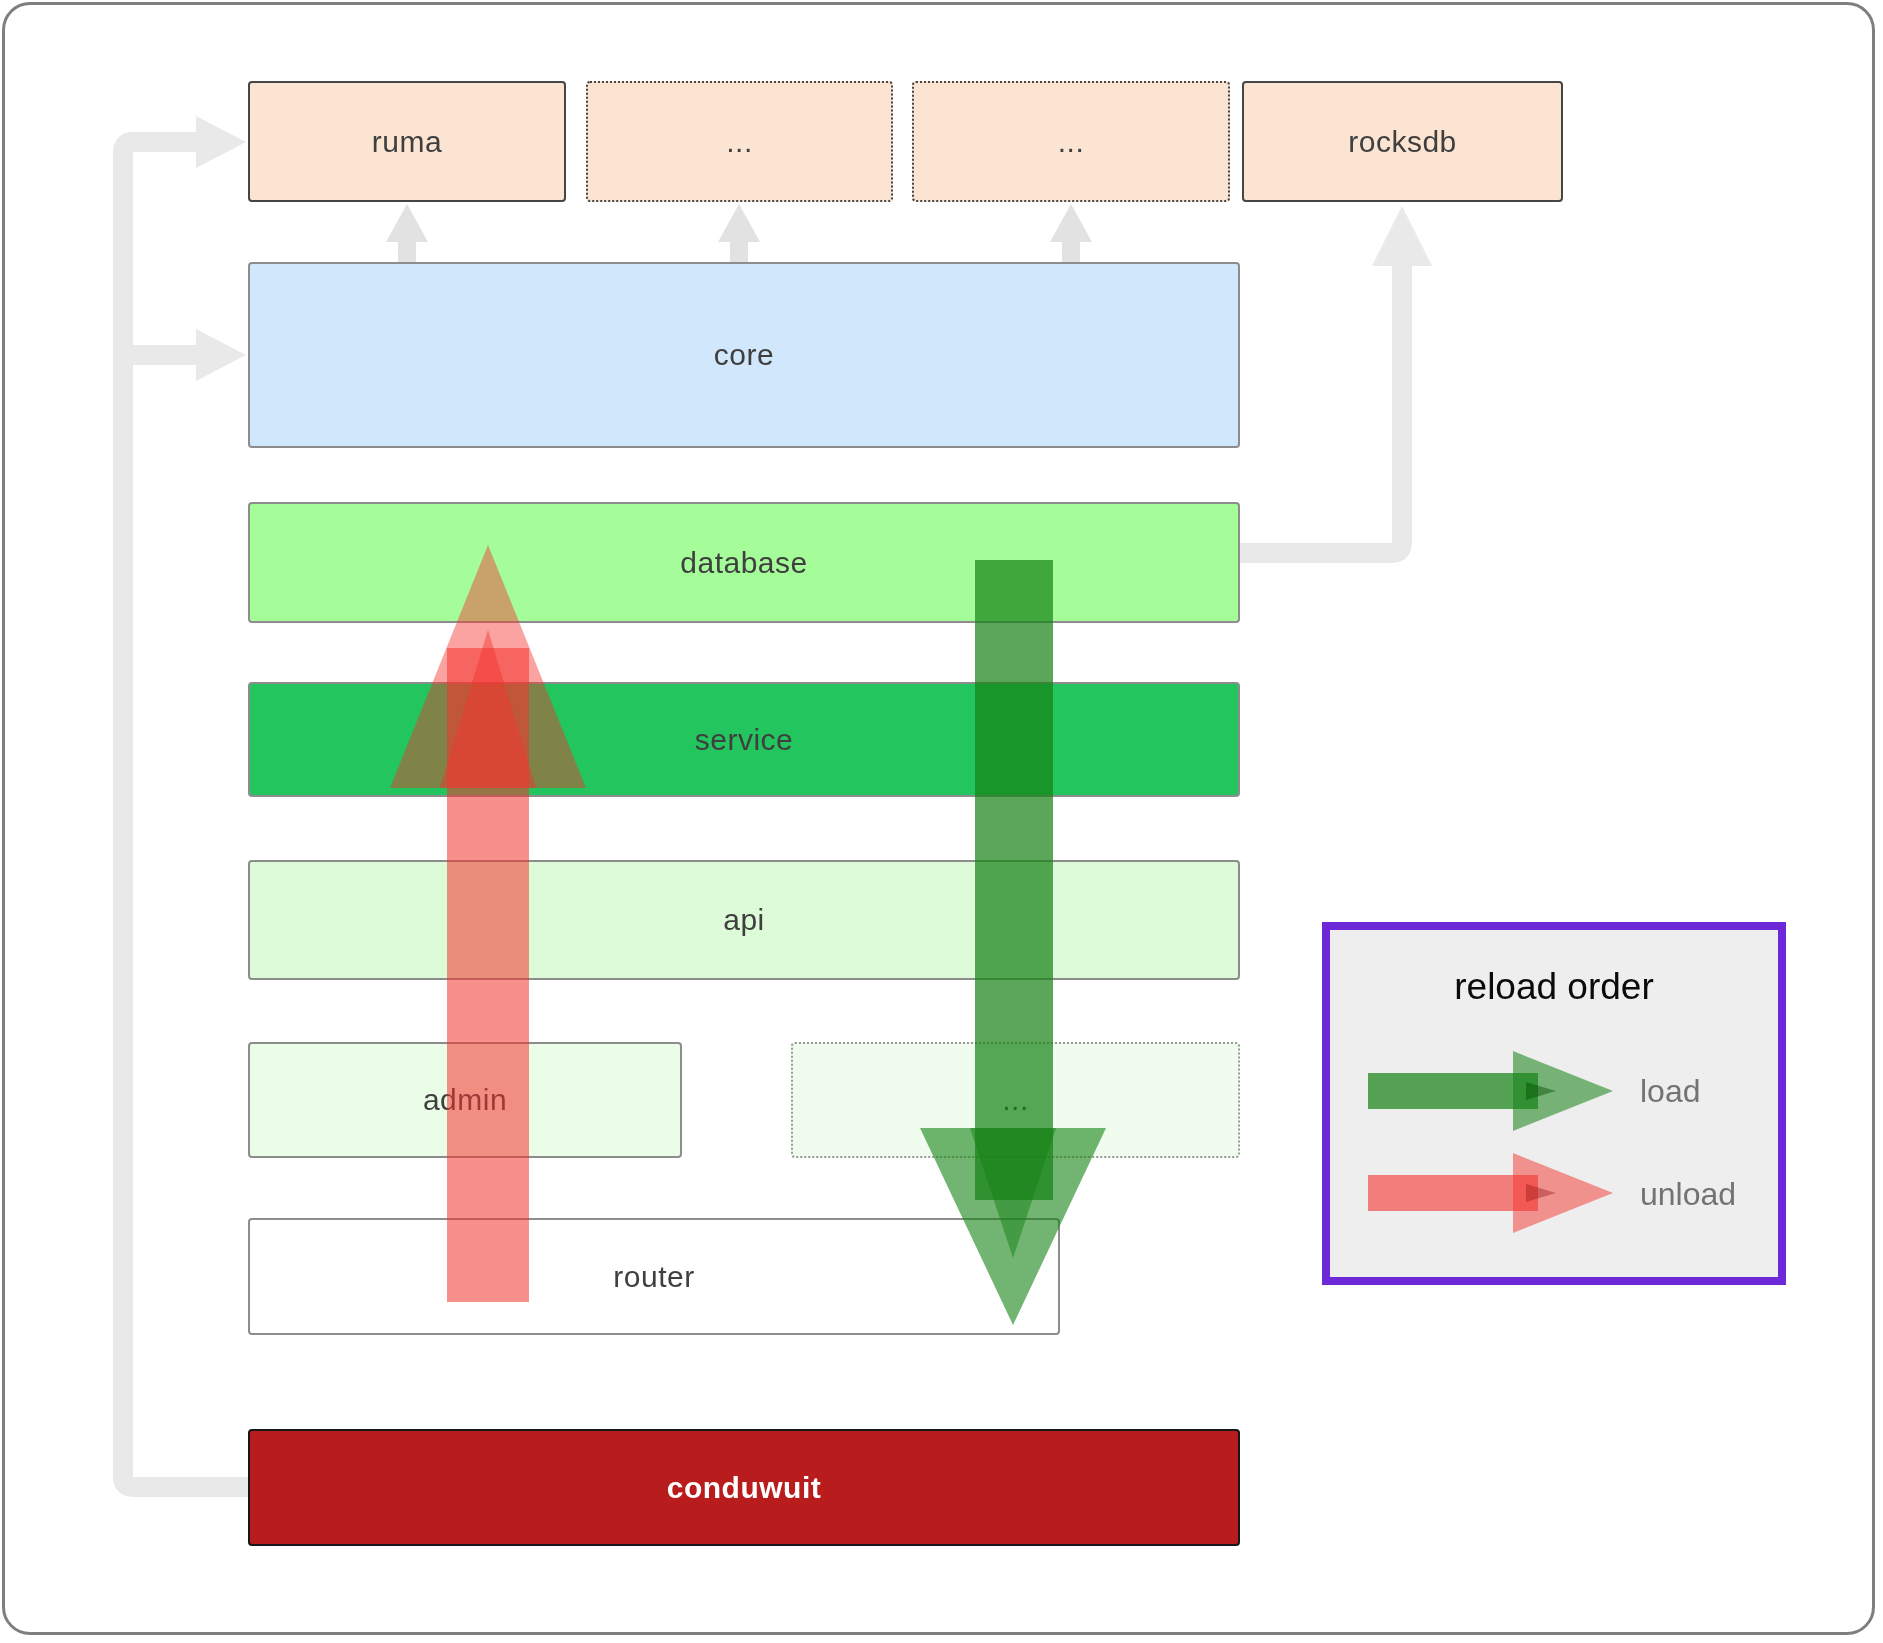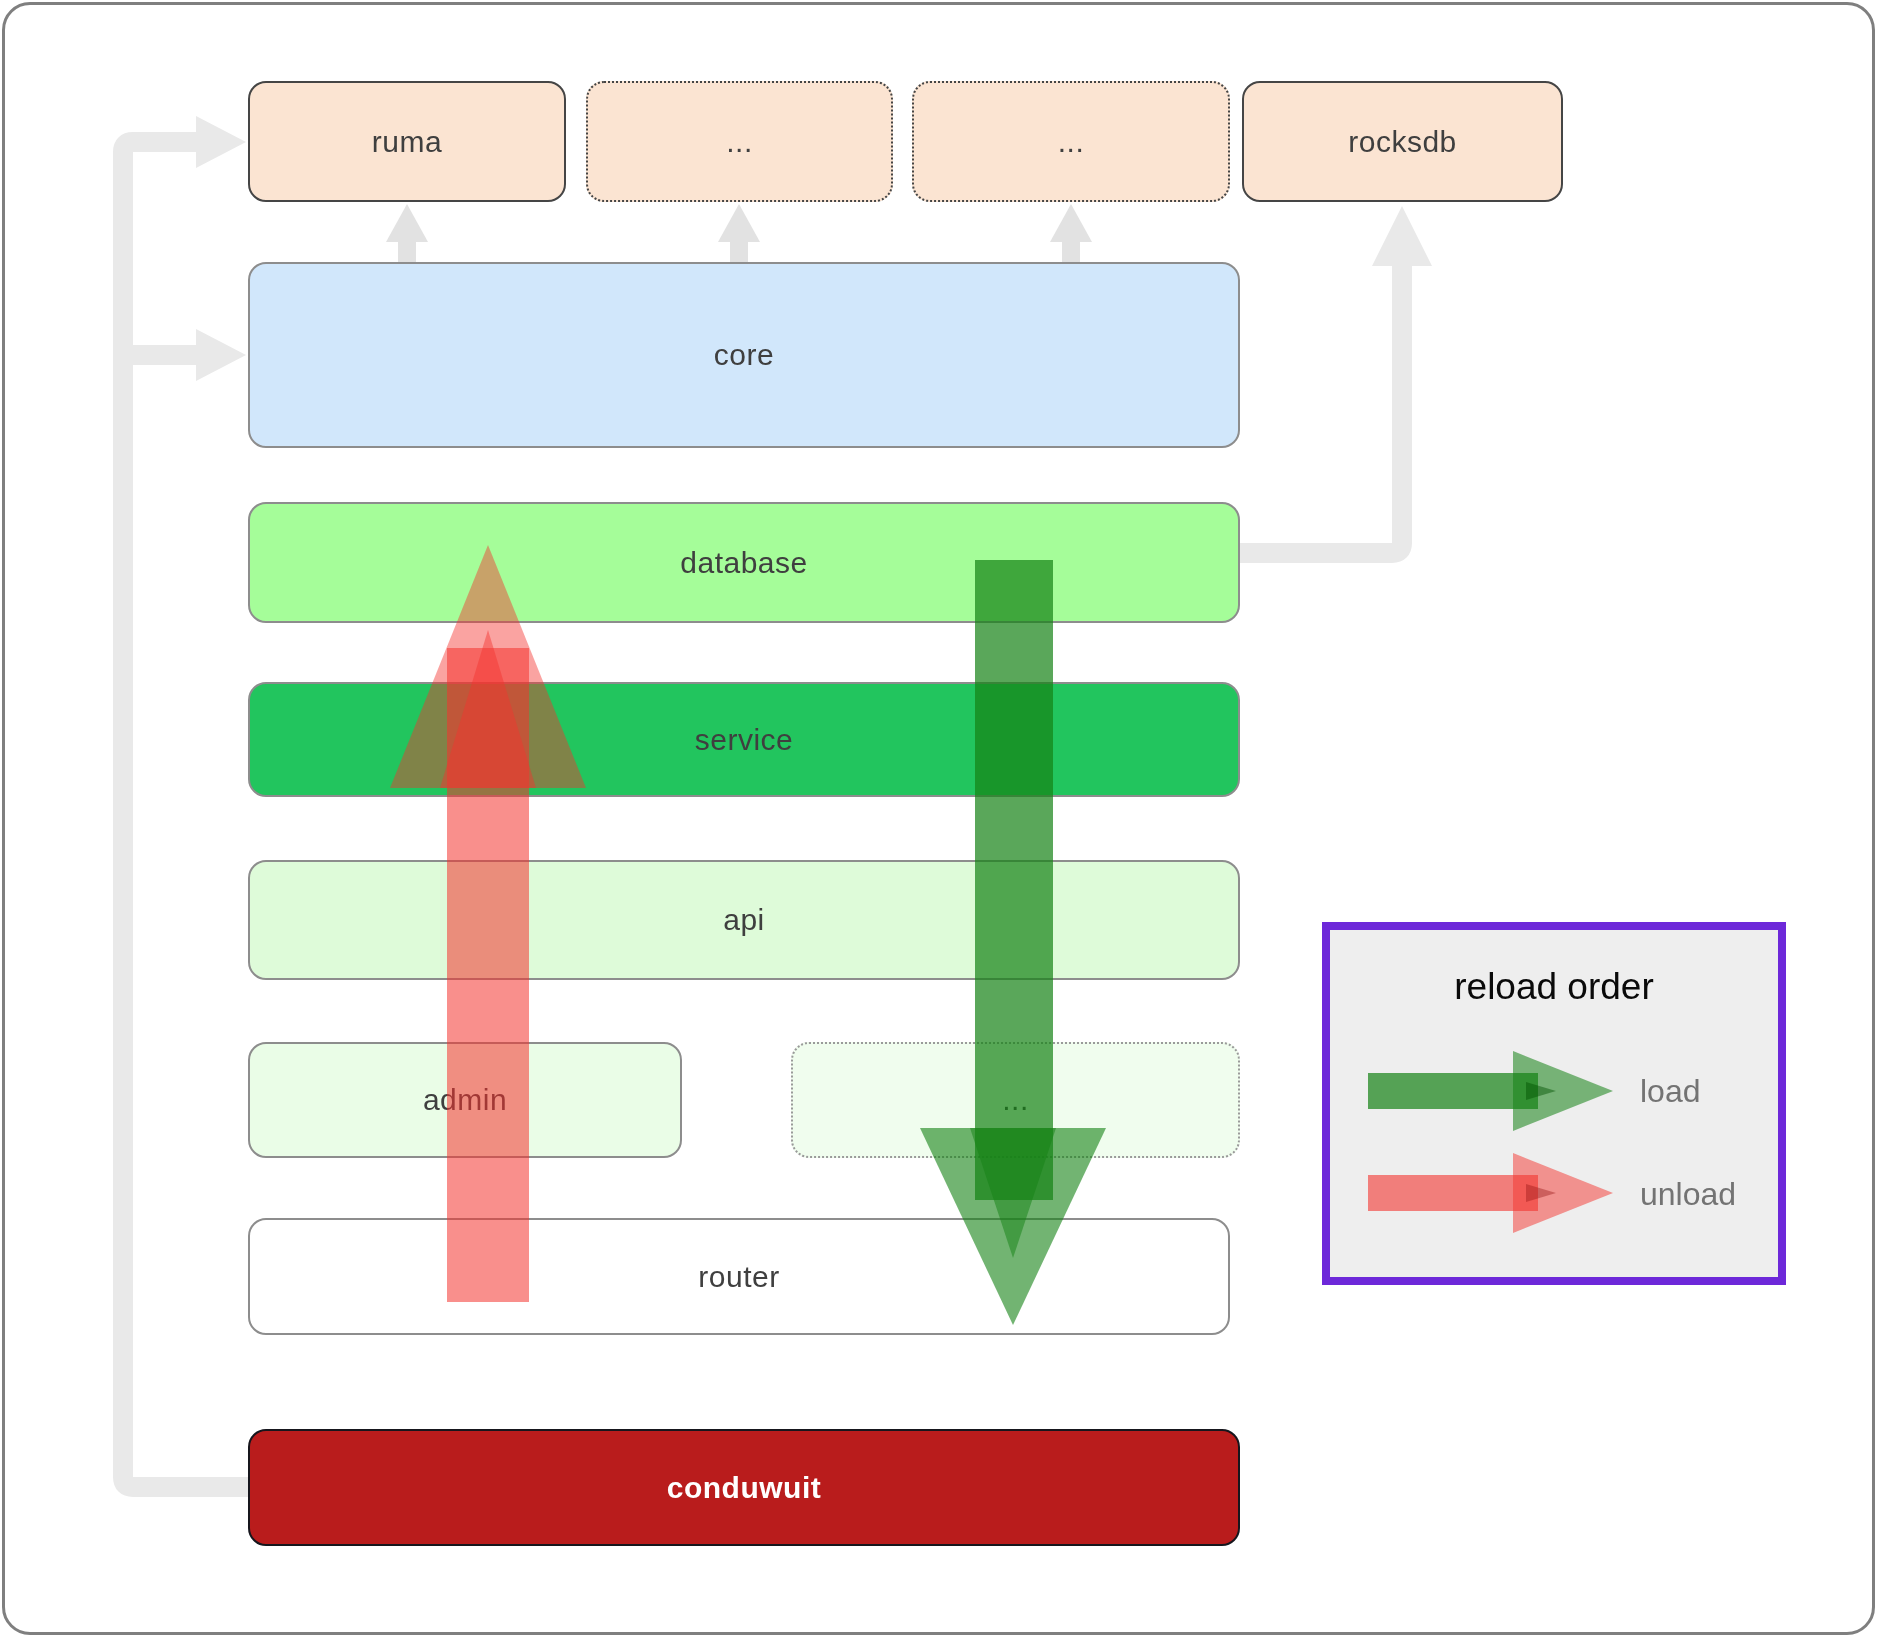--- a/index.html
+++ b/index.html
@@ -10,37 +10,37 @@
   .frame{
     position:absolute;left:2px;top:2px;width:1873px;height:1633px;
     border:3px solid #7f7f7f;border-radius:28px;box-sizing:border-box;z-index:0;
   }
   svg.layer{position:absolute;left:0;top:0;z-index:0;pointer-events:none;}
   svg.layer.front{z-index:3;}
   .node{
     position:absolute;box-sizing:border-box;z-index:1;
     display:flex;align-items:center;justify-content:center;
     font-size:30px;color:#3f3f3f;letter-spacing:0.5px;
-    border:2px solid #8d8d8d;border-radius:18px;background:#fff;
+    border:2px solid #8d8d8d;border-radius:4px;background:#fff;
   }
   .node.dark-border{border-color:#454545;}
   .node.dotted{border:2px dotted #454545;}
   .node.dotted-light{border:2px dotted #9a9a9a;}
 
   #box-ruma    {left:248px;top:81px;width:318px;height:121px;background:#fbe4d2;}
   #box-dots1   {left:586px;top:81px;width:307px;height:121px;background:#fbe4d2;}
   #box-dots2   {left:912px;top:81px;width:318px;height:121px;background:#fbe4d2;}
   #box-rocksdb {left:1242px;top:81px;width:321px;height:121px;background:#fbe4d2;}
   #box-core    {left:248px;top:262px;width:992px;height:186px;background:#d1e7fb;}
   #box-database{left:248px;top:502px;width:992px;height:121px;background:#a5fd99;}
   #box-service {left:248px;top:682px;width:992px;height:115px;background:#22c55e;}
   #box-api     {left:248px;top:860px;width:992px;height:120px;background:#defbd9;}
   #box-admin   {left:248px;top:1042px;width:434px;height:116px;background:#eafde7;}
   #box-dots3   {left:791px;top:1042px;width:449px;height:116px;background:#f0fdee;}
-  #box-router  {left:248px;top:1218px;width:982px;height:117px;background:#ffffff;}
+  #box-router  {left:248px;top:1218px;width:812px;height:117px;background:#ffffff;}
   #box-conduwuit{
     left:248px;top:1429px;width:992px;height:117px;background:#b91c1c;
     border-color:#16161d;color:#ffffff;font-weight:600;
   }
 
   .legend{
     position:absolute;left:1322px;top:922px;width:464px;height:363px;
     background:#eeeeee;border:8px solid #6d28d9;box-sizing:border-box;z-index:1;
   }
   .legend-title{

